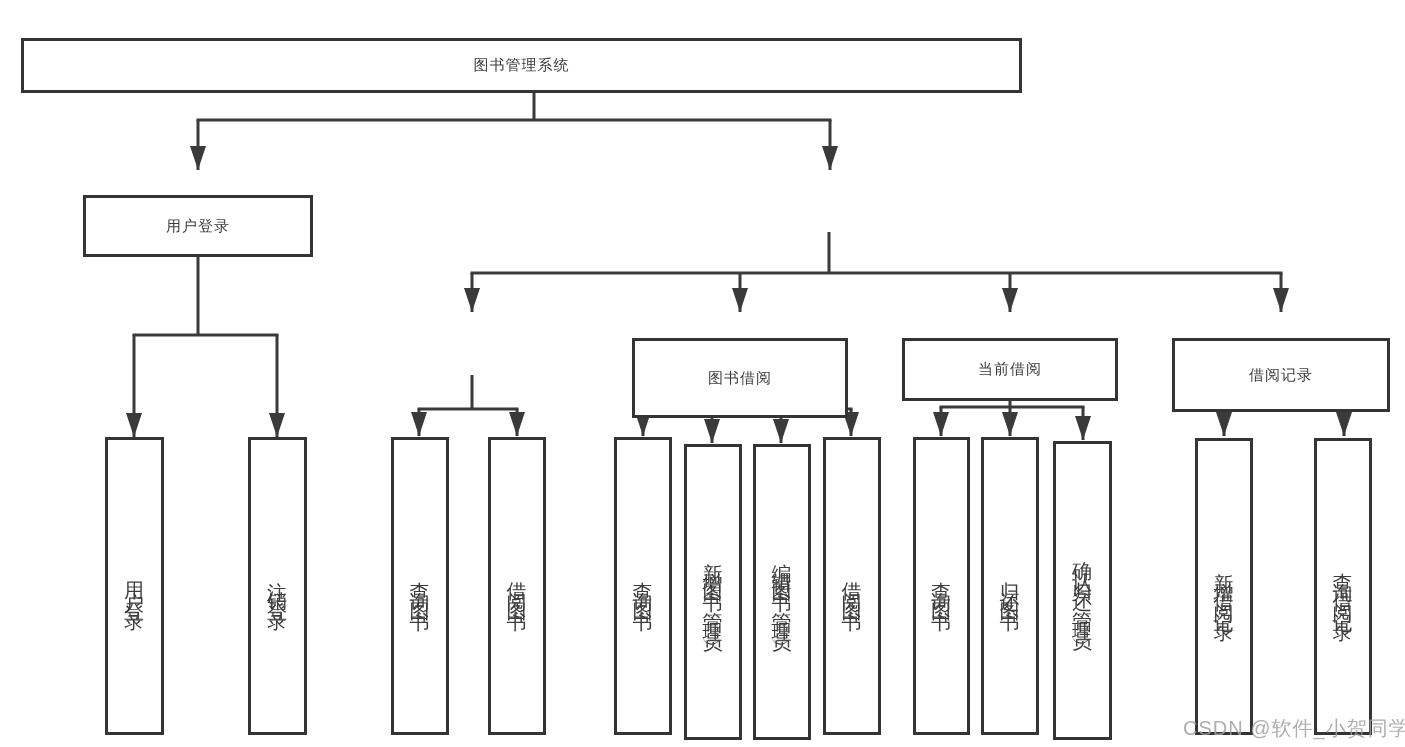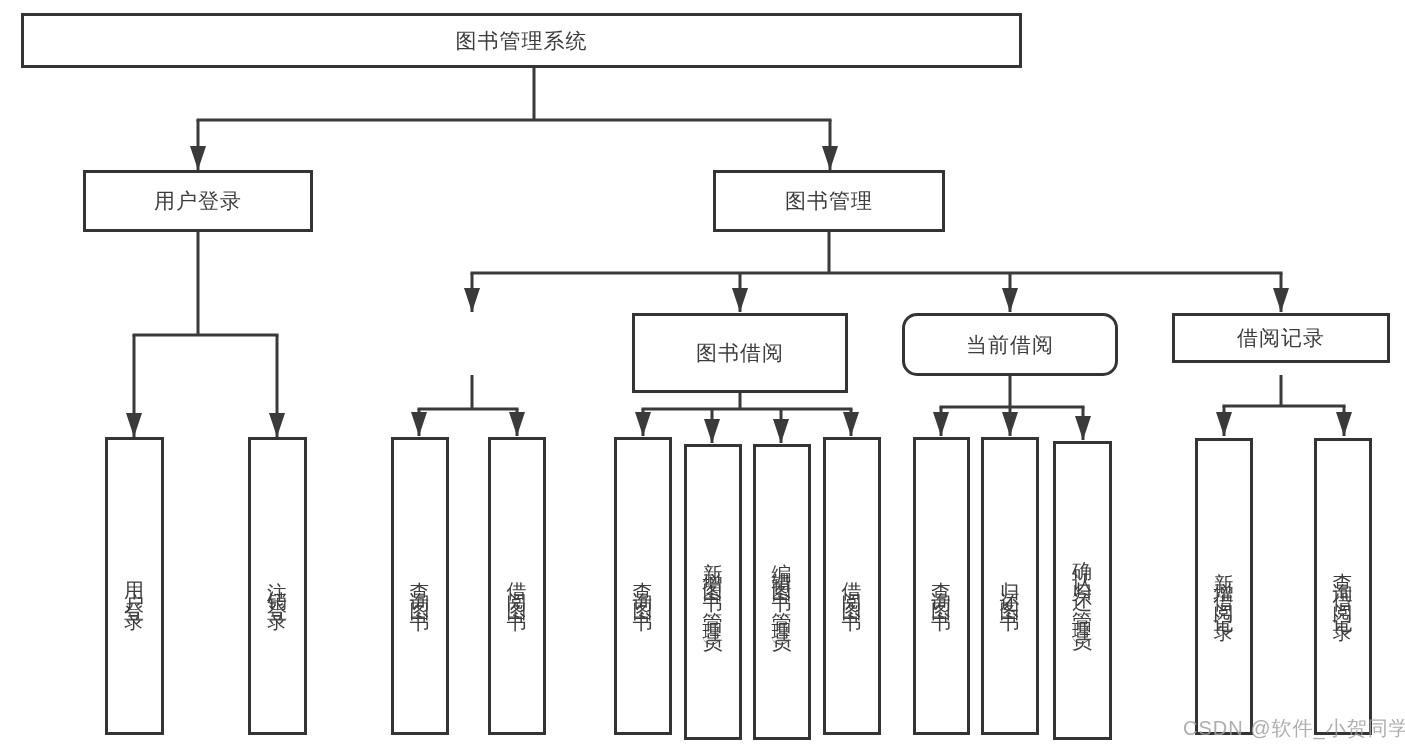--- a/index.html
+++ b/index.html
@@ -15,23 +15,24 @@
     position:absolute;
     box-sizing:border-box;
     border:3px solid #343434;
     background:#ffffff;
     display:flex;
     align-items:center;
     justify-content:center;
     color:#3c3c3c;
   }
   .hbox{
-    font-size:21px;
+    font-size:15px;
     letter-spacing:1px;
     white-space:nowrap;
+    margin-top:25px;
   }
   .leaf{
     font-size:20px;
   }
   .leaf .vtext{
     writing-mode:vertical-rl;
     letter-spacing:10px;
     line-height:1;
   }
   .watermark{
@@ -94,31 +95,28 @@
     <line class="conn" x1="1344" y1="406" x2="1344" y2="436" marker-end="url(#ah)"></line>
   </svg>
 
   <div class="box hbox" style="left:21px;top:13px;width:1001px;height:55px;">
     <span>图书管理系统</span>
   </div>
 
   <div class="box hbox" style="left:83px;top:170px;width:230px;height:62px;">
     <span>用户登录</span>
   </div>
-  <div class="box hbox" style="left:713px;top:170px;width:232px;height:62px;">
-    <span>图书管理</span>
-  </div>
 
   <div class="box hbox" style="left:632px;top:313px;width:216px;height:80px;">
     <span>图书借阅</span>
   </div>
-  <div class="box hbox" style="left:902px;top:313px;width:216px;height:63px;border-radius:15px;">
+  <div class="box hbox" style="left:902px;top:313px;width:216px;height:63px;">
     <span>当前借阅</span>
   </div>
-  <div class="box hbox" style="left:1172px;top:313px;width:218px;height:50px;font-family:Liberation Mono, monospace;">
+  <div class="box hbox" style="left:1172px;top:313px;width:218px;height:74px;font-family:Liberation Mono, monospace;">
     <span>借阅记录</span>
   </div>
 
   <div class="box leaf" style="left:105px;top:437px;width:59px;height:298px;">
     <span class="vtext">用户登录</span>
   </div>
   <div class="box leaf" style="left:248px;top:437px;width:59px;height:298px;">
     <span class="vtext">注销登录</span>
   </div>
 

